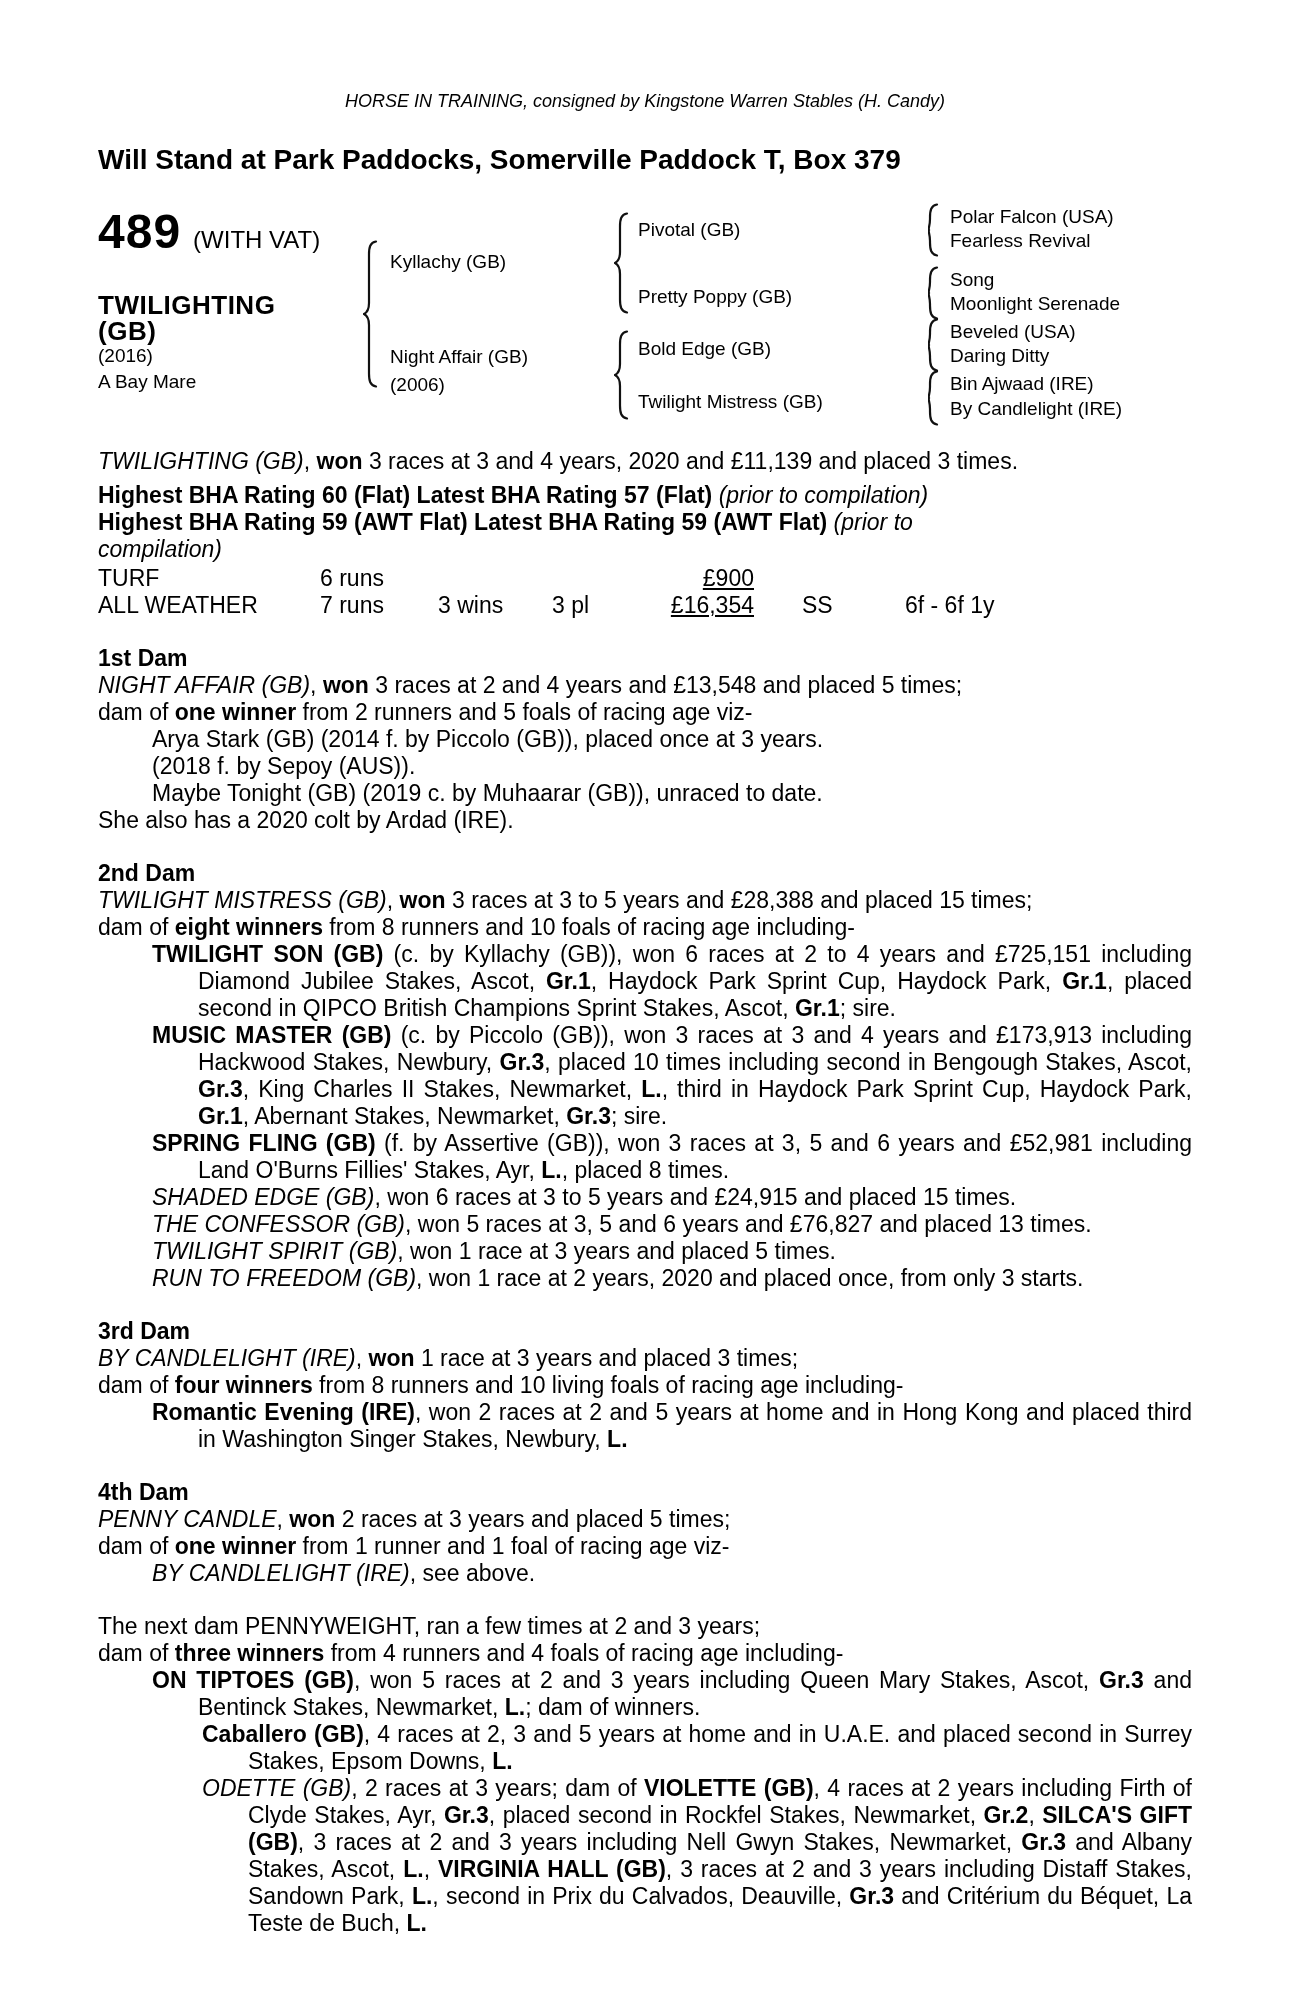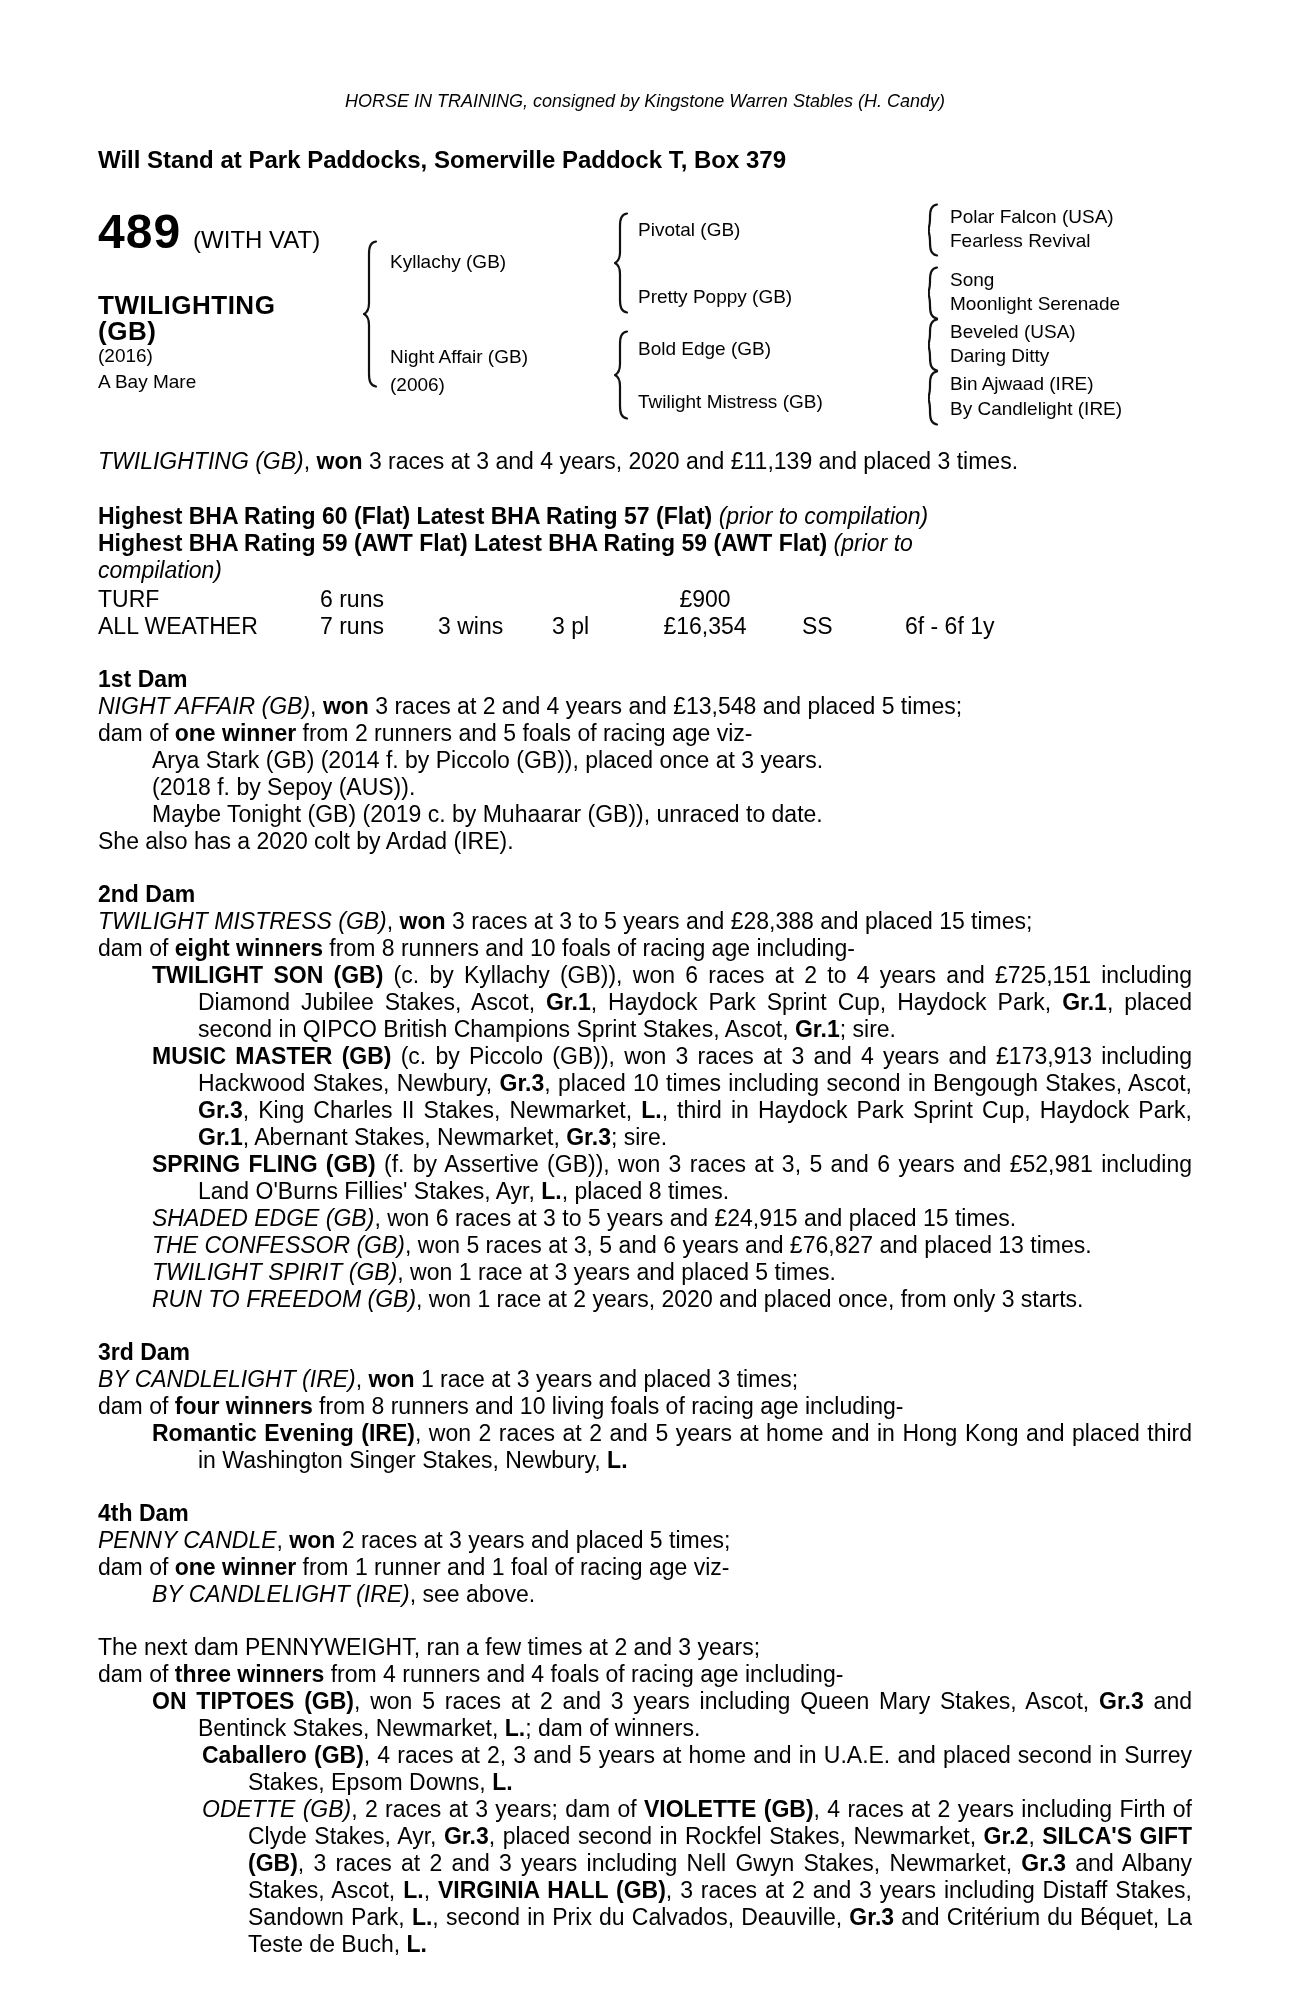--- a/index.html
+++ b/index.html
@@ -8,21 +8,21 @@
     font-family:"Liberation Sans","DejaVu Sans",sans-serif;
     font-size:23px;line-height:27px;
     box-sizing:border-box;padding:86px 122px 0 98px;
     -webkit-font-smoothing:antialiased;
   }
   .b{font-weight:bold;}
   .i{font-style:italic;}
 
   
   .consignor{font-style:italic;font-size:18px;line-height:30px;text-align:center;}
-  .stand{font-weight:bold;font-size:24px;line-height:28px;margin-top:30px;}
+  .stand{font-weight:bold;font-size:28px;line-height:28px;margin-top:30px;}
 
   
   .pedigree{position:relative;height:254px;margin-top:0;}
   .ped-item{position:absolute;white-space:nowrap;font-size:19px;line-height:24px;}
   .lot-num-row{position:absolute;left:0;top:36px;display:flex;align-items:baseline;gap:12px;white-space:nowrap;}
   .lot-number{font-weight:bold;font-size:48px;line-height:44px;letter-spacing:1px;}
   .lot-vat{font-size:24px;}
   .lot-n1{left:0;top:118px;font-weight:bold;font-size:26px;line-height:26px;letter-spacing:.5px;}
   .lot-n2{left:0;top:144px;font-weight:bold;font-size:26px;line-height:26px;letter-spacing:.5px;}
   .lot-year{left:0;top:170px;}
@@ -36,29 +36,29 @@
   .g3-0{top:31px;} .g3-1{top:55px;} .g3-2{top:94px;} .g3-3{top:118px;}
   .g3-4{top:146px;} .g3-5{top:170px;} .g3-6{top:198px;} .g3-7{top:223px;}
   .brace{position:absolute;}
   .br-g1{left:265px;top:66px;}
   .br-g2a{left:516px;top:38px;} .br-g2b{left:516px;top:156px;}
   .br-g3-0{left:830px;top:29px;} .br-g3-1{left:830px;top:92px;}
   .br-g3-2{left:830px;top:144px;} .br-g3-3{left:830px;top:196px;}
 
   
   .race-summary{margin-top:20px;}
-  .bha-ratings{margin-top:28px;}
+  .bha-ratings{margin-top:7px;}
   .rat-line{line-height:27px;}
   .record{margin-top:2px;}
   .rec-row{display:flex;line-height:27px;}
   .rec-row .c1{width:222px;flex:none;}
   .rec-row .c2{width:118px;flex:none;}
   .rec-row .c3{width:114px;flex:none;}
   .rec-row .c4{width:104px;flex:none;}
-  .rec-row .c5{width:98px;flex:none;text-align:center;}
+  .rec-row .c5{width:98px;flex:none;text-align:right;text-decoration:underline;}
   .rec-row .c6{width:151px;flex:none;box-sizing:border-box;padding-left:48px;}
   .rec-row .c7{flex:auto;}
 
   
   .sec{margin-top:26px;}
   .sec-h{font-weight:bold;line-height:27px;}
   .para{text-align:justify;line-height:27px;}
   .para.ind0{padding-left:0;}
   .para.ind1{padding-left:100px;text-indent:-46px;}
   .para.ind2{padding-left:150px;text-indent:-46px;}

